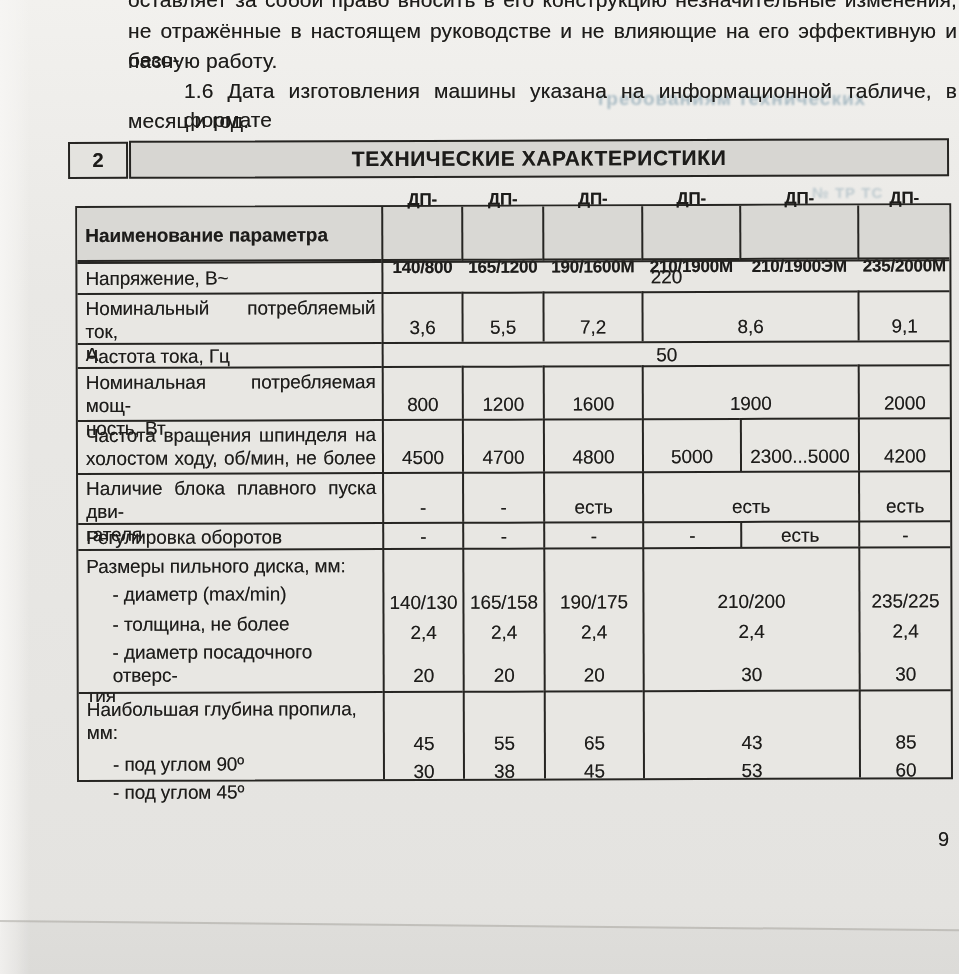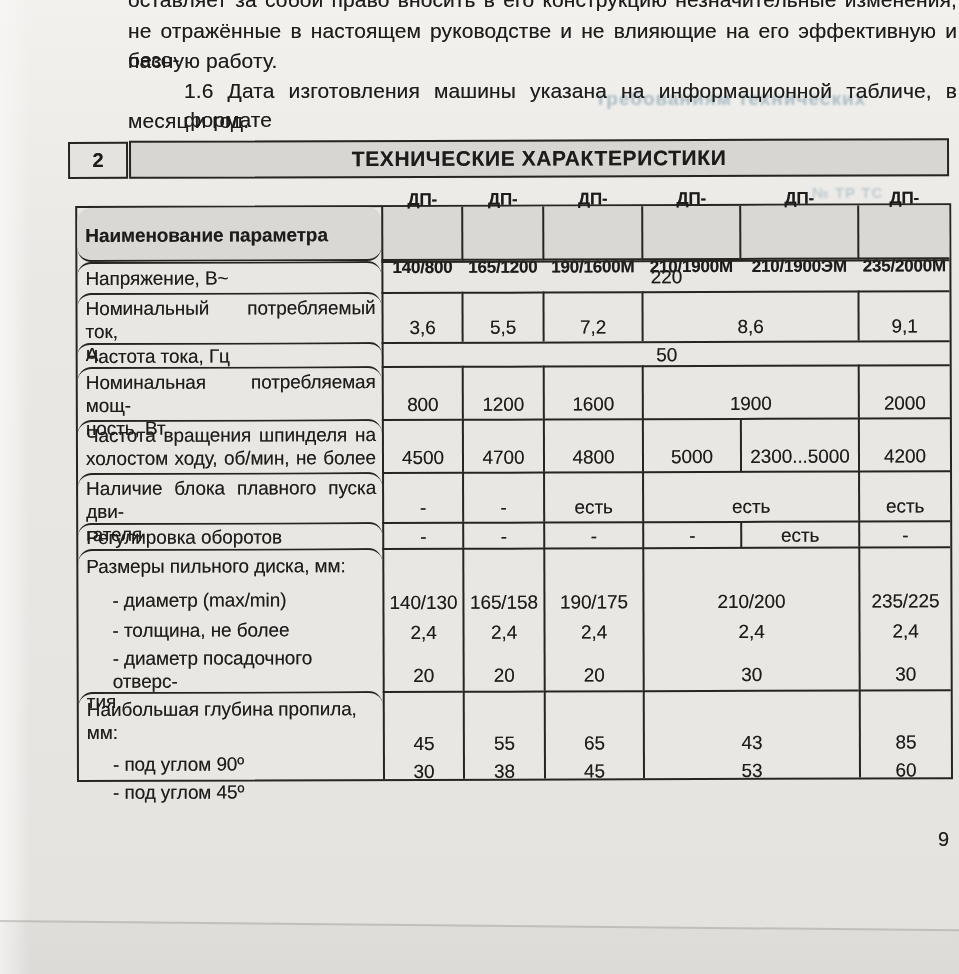--- a/index.html
+++ b/index.html
@@ -89,39 +89,39 @@
     background:var(--cell-bg);
     display:grid;
     grid-template-columns:304px 80px 81px 99px 98px 118px 92px;
     grid-template-rows:54px 31px 50px 24px 53px 53px 50px 26px 143px 88px;
   }
   .cell{
     position:relative;box-sizing:border-box;min-width:0;min-height:0;
     border-left:2px solid var(--line);border-top:2px solid var(--line);
     font-size:19px;line-height:23px;letter-spacing:-0.1px;
   }
-  .nbl{border-left:none;border-radius:14px;}
+  .nbl{border-left:none;}
   .nbt{border-top:none;}
   .sp2{grid-column:span 2;}
   .sp6{grid-column:span 6;}
   .hcell{background:var(--hdr-bg);border-bottom:2px solid var(--line);}
   .param-h{display:flex;align-items:center;padding:2px 6px 0 8px;font-weight:bold;font-size:19px;}
   .model-h{
     display:flex;flex-direction:column;align-items:center;justify-content:center;
     font-weight:bold;font-size:17px;line-height:21px;text-align:center;letter-spacing:-0.2px;gap:47px;
   }
   .lab{padding:2px 6px 0 8px;}
   .lab-c{display:flex;align-items:center;padding:0 6px 0 8px;}
   .jl{text-align:justify;text-align-last:justify;width:100%;}
   .vb{display:flex;align-items:flex-end;justify-content:center;padding-bottom:3px;}
   .vc{display:flex;align-items:center;justify-content:center;}
   .blk{padding:0 6px 0 8px;}
   .blk .t{margin-top:4px;}
   .blk .i{padding-left:26px;}
-  #disc-lab .d1{margin-top:11px;}
+  #disc-lab .d1{margin-top:5px;}
   #disc-lab .d2{margin-top:7px;}
   #disc-lab .d3{margin-top:5px;}
   #disc-lab .d4{margin-top:-3px;padding-left:0;}
   .disc-v{display:flex;flex-direction:column;align-items:center;padding-top:41px;}
   .disc-v .v2{margin-top:7px;}
   .disc-v .v3{margin-top:20px;}
   #depth-lab .a1{margin-top:9px;}
   #depth-lab .a2{margin-top:5px;}
   .depth-v{display:flex;flex-direction:column;align-items:center;padding-top:39px;}
   .depth-v .v2{margin-top:5px;}

